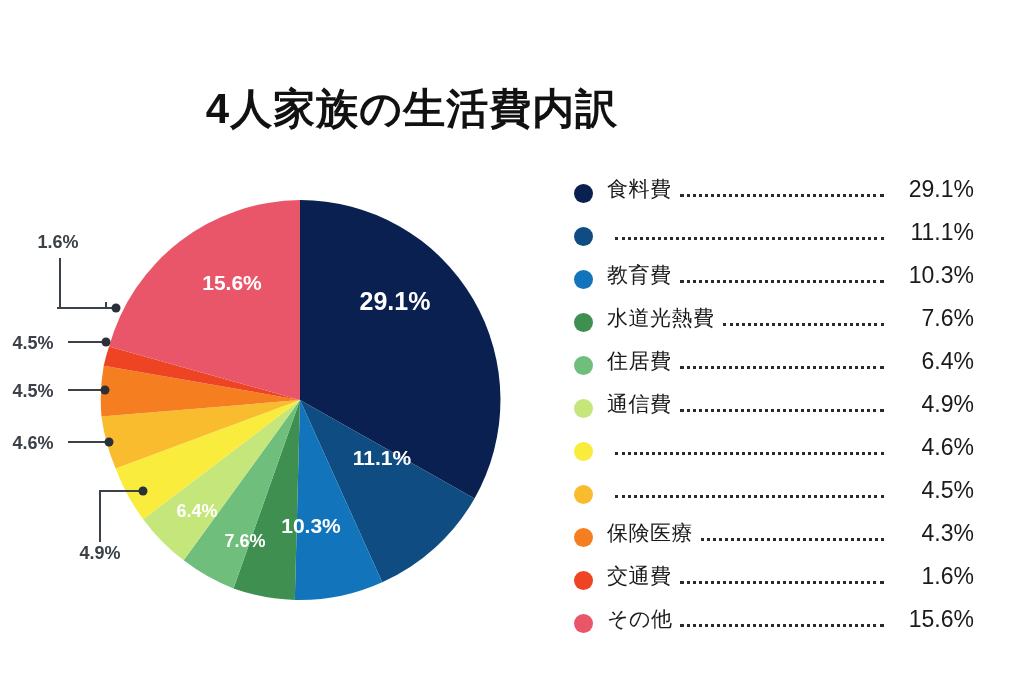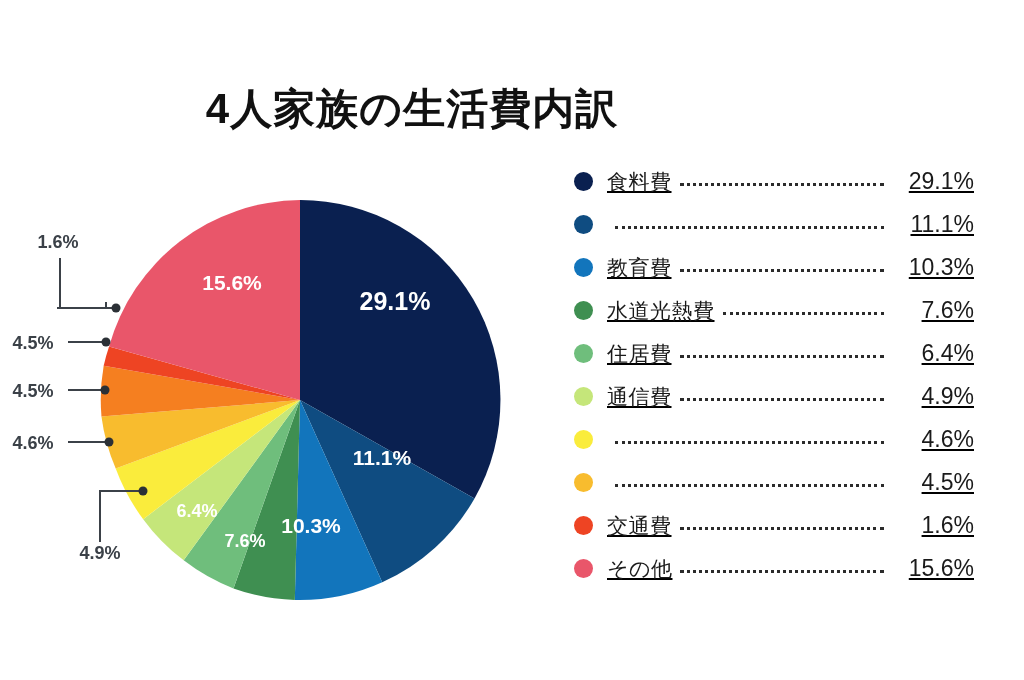--- a/index.html
+++ b/index.html
@@ -67,23 +67,22 @@
 
   
   .legend {
     position: absolute;
     left: 574px;
     top: 160px;
     width: 400px;
   }
   .legend-row {
     display: flex;
-    align-items: center;
+    align-items: flex-end;
     height: 43px;
-    text-decoration: underline;
   }
   .legend-dot {
     width: 19px;
     height: 19px;
     border-radius: 50%;
     flex: 0 0 19px;
     margin-right: 14px;
   }
   .legend-label {
     font-size: 21px;
@@ -220,20 +219,26 @@
     <span class="legend-leader"></span>
     <span class="legend-value">4.6%</span>
   </div>
 
   <div class="legend-row">
     <span class="legend-dot" style="background:#F8BC2E"></span>
     <span class="legend-leader"></span>
     <span class="legend-value">4.5%</span>
   </div>
 
+  <div class="legend-row">
+    <span class="legend-dot" style="background:#F57F20"></span>
+    <span class="legend-label">保険医療</span>
+    <span class="legend-leader"></span>
+    <span class="legend-value">4.3%</span>
+  </div>
 
   <div class="legend-row">
     <span class="legend-dot" style="background:#EE4423"></span>
     <span class="legend-label">交通費</span>
     <span class="legend-leader"></span>
     <span class="legend-value">1.6%</span>
   </div>
 
   <div class="legend-row">
     <span class="legend-dot" style="background:#E9566A"></span>

